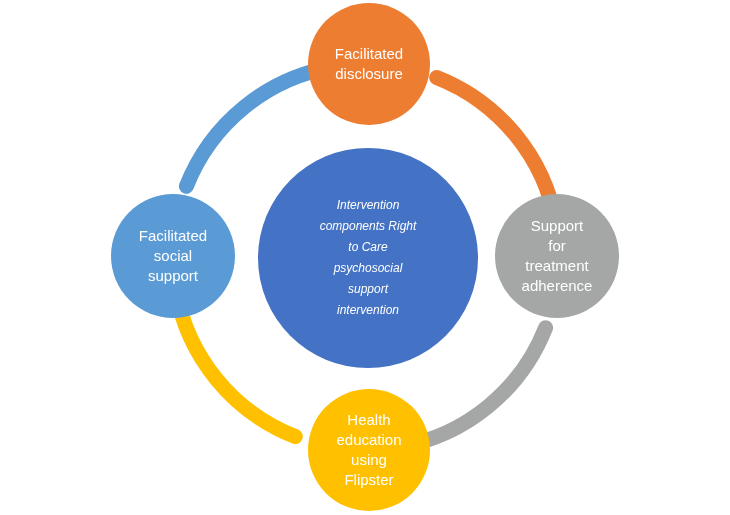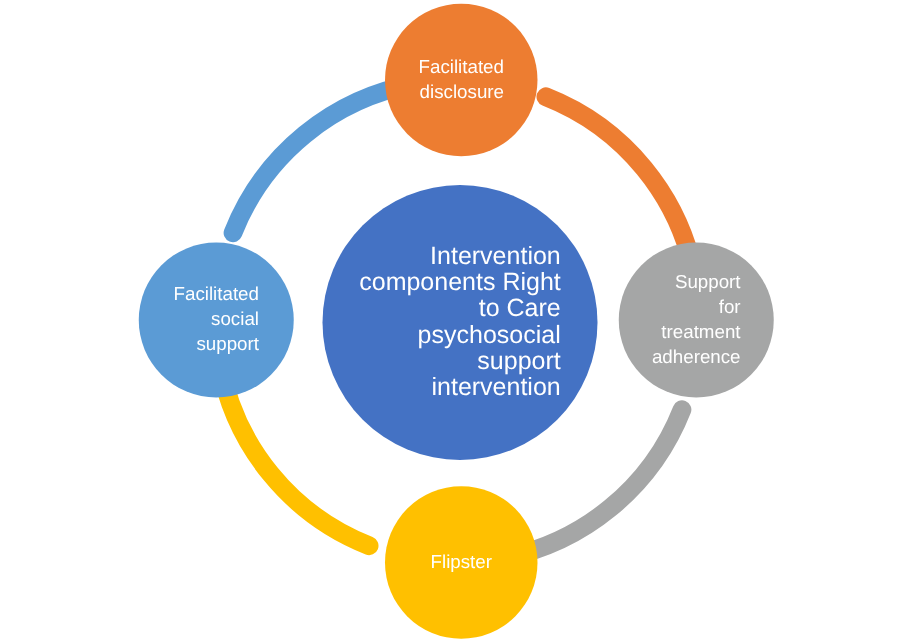--- a/index.html
+++ b/index.html
@@ -19,30 +19,31 @@
     position: absolute;
     left: 0;
     top: 0;
   }
   .node-label {
     position: absolute;
     display: flex;
     flex-direction: column;
     align-items: center;
     justify-content: center;
-    text-align: right;
+    text-align: center;
     color: #ffffff;
     font-size: 15px;
     line-height: 20px;
     white-space: pre-line;
     pointer-events: none;
   }
   .node-label.center {
-    font-size: 20px;
+    font-size: 12px;
     line-height: 21px;
+    font-style: italic;
   }
   .italic-line {
     white-space: pre-line;
   }
 </style>
 </head>
 <body>
 
 <div class="canvas">
 
@@ -82,16 +83,19 @@
 treatment
 adherence</div>
 
   <div class="node-label" style="left:111px; top:194px; width:124px; height:124px;">
     <span>Facilitated
 social
 support</span>
   </div>
 
   <div class="node-label" style="left:308px; top:389px; width:122px; height:122px;">
+    <span>Health
+education
+using</span>
     <span class="italic-line">Flipster</span>
   </div>
 
 </div>
 
 </body></html>

